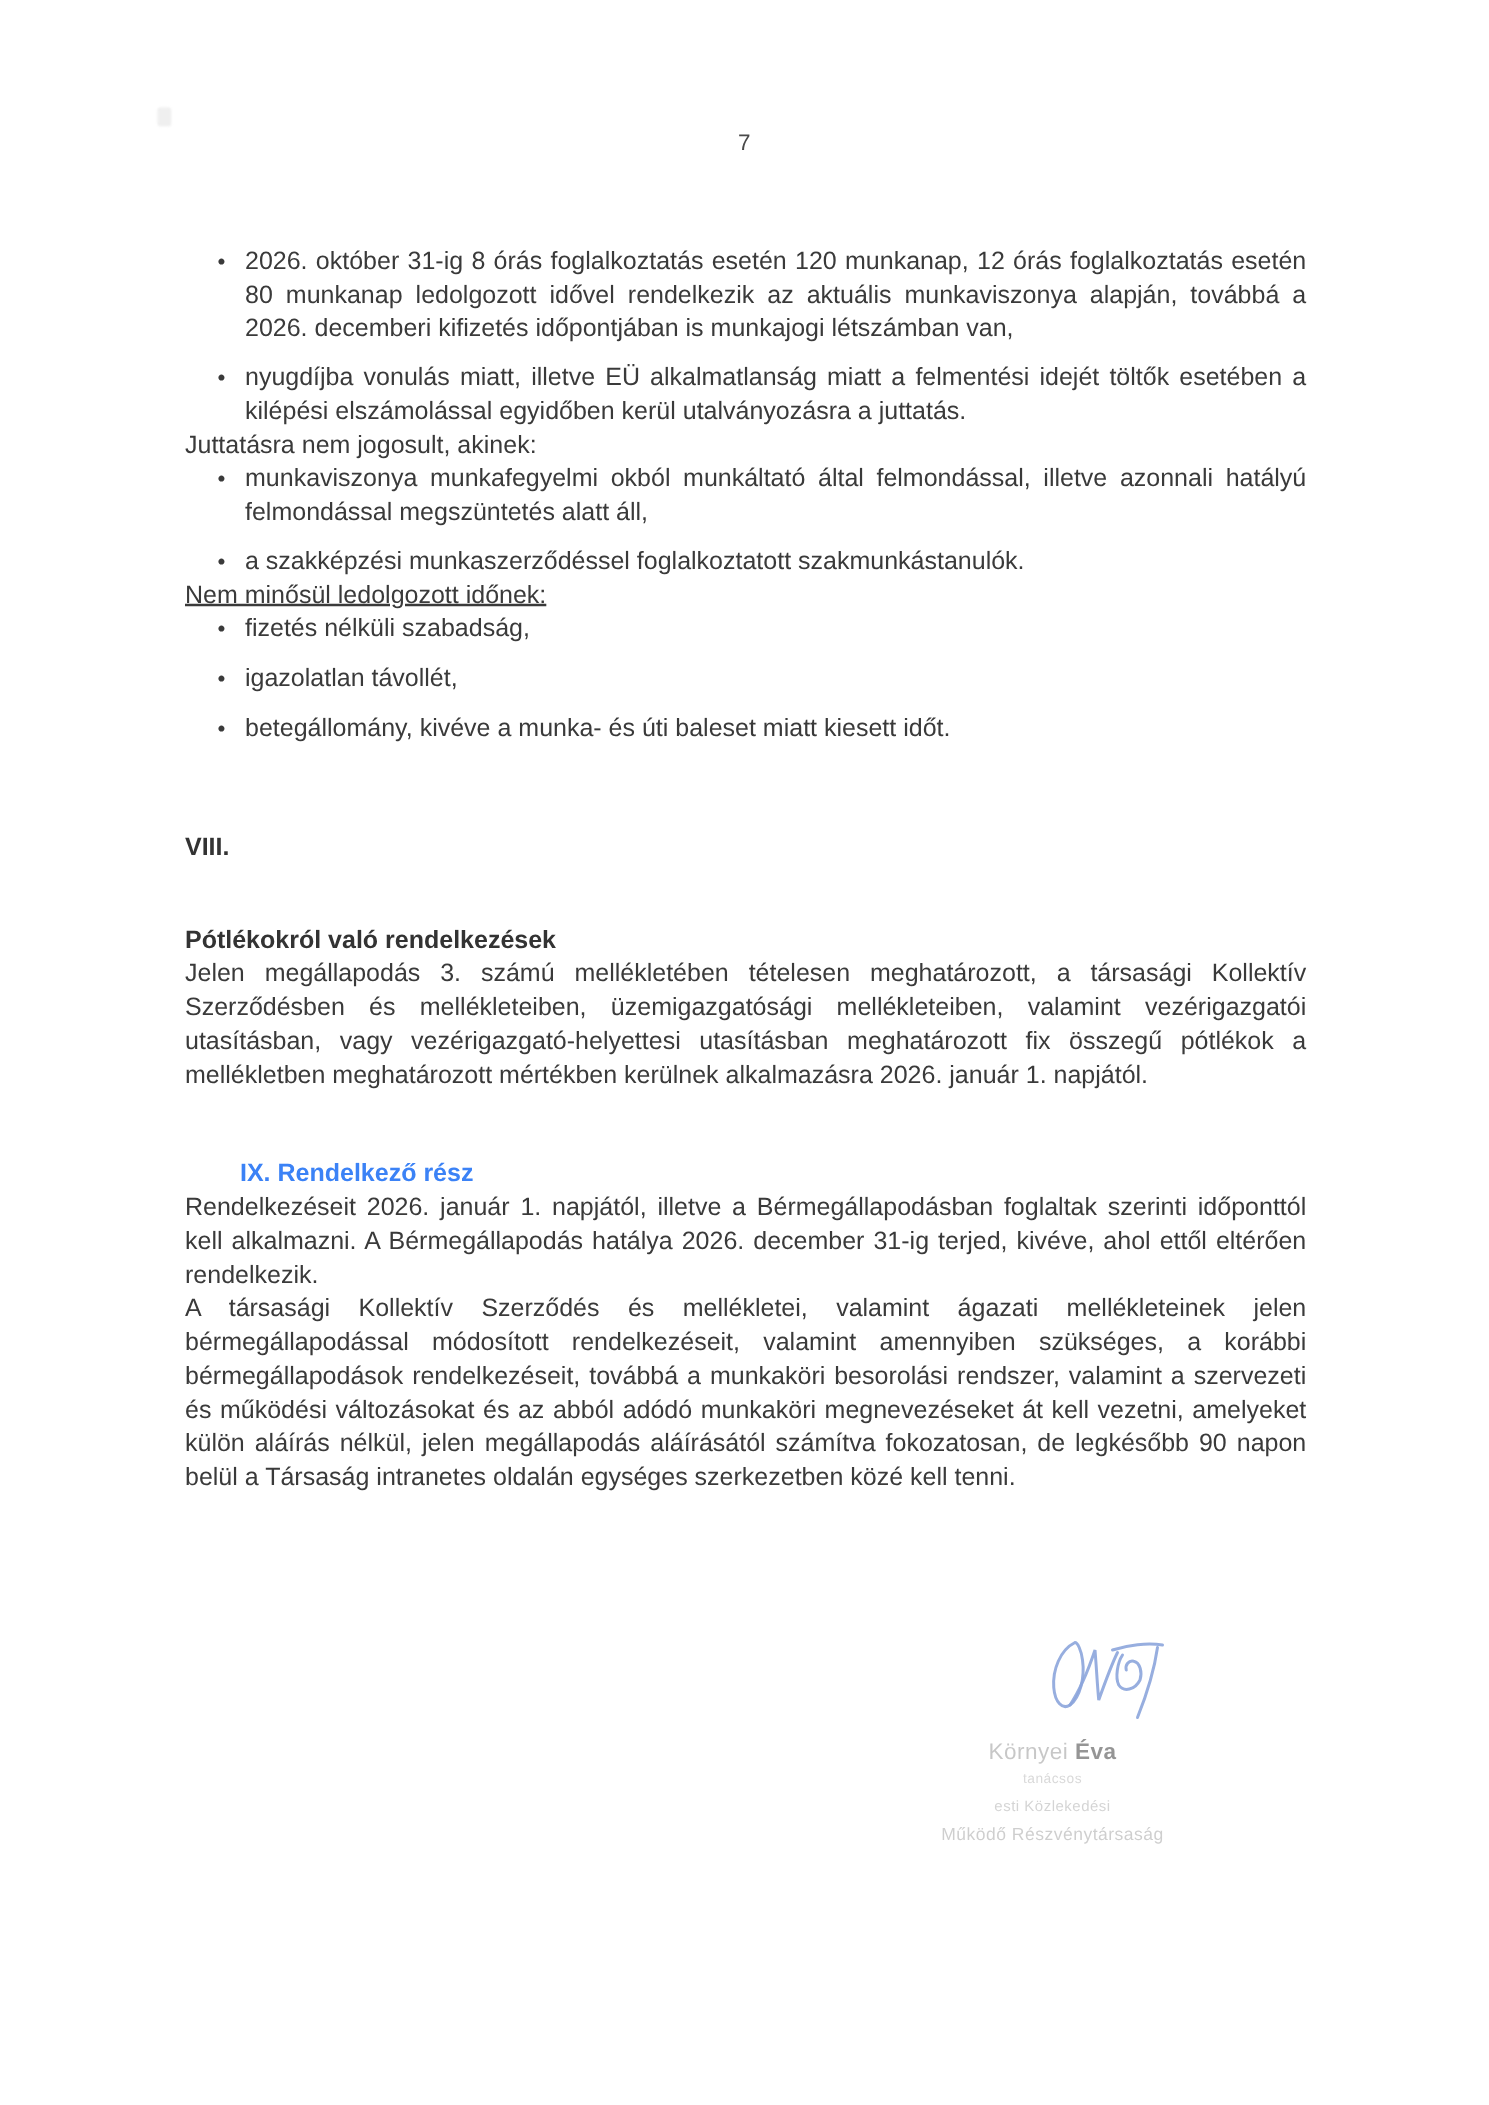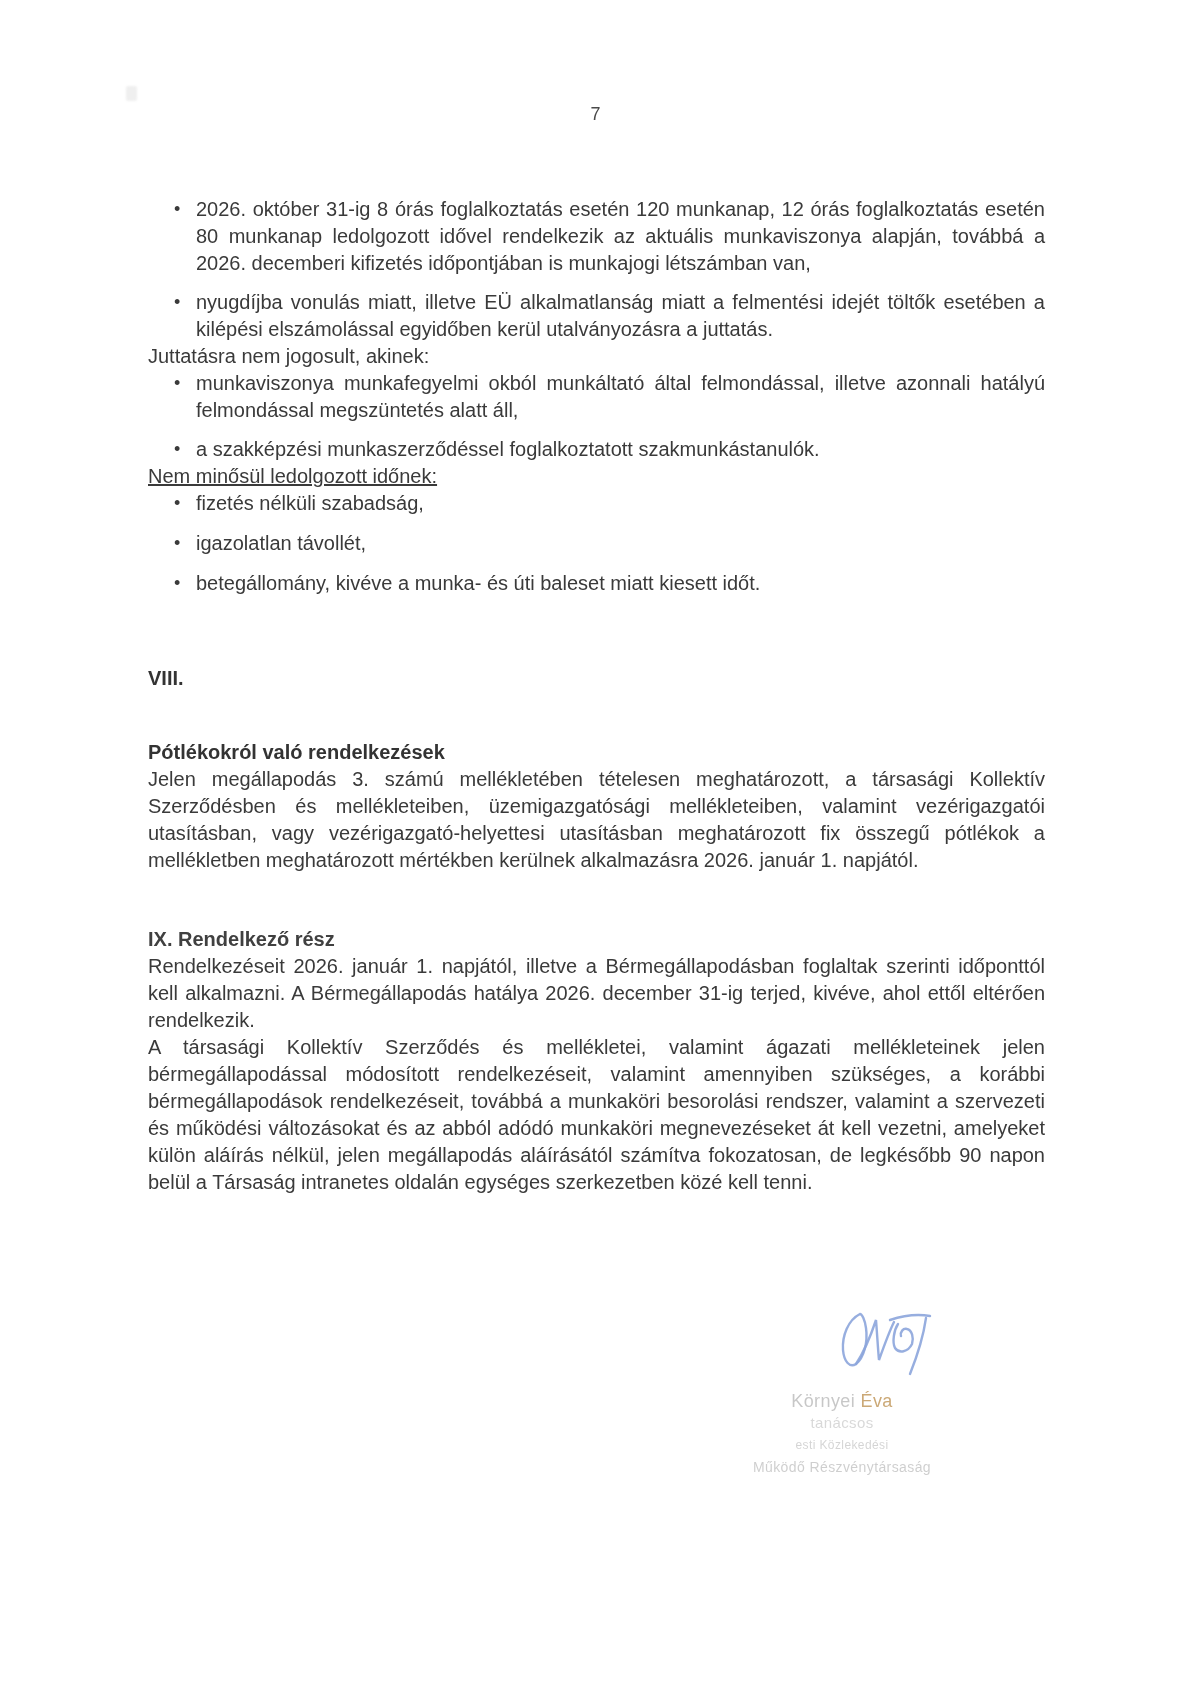--- a/index.html
+++ b/index.html
@@ -59,44 +59,45 @@
     margin-top:68px;
     display:flex;
     font-weight:bold;
     color:#333333;
     flex-direction:column;
   }
   .h-viii .hnum{width:74px; flex:0 0 74px;}
   .h-ix{
     margin-top:52px;
     font-weight:bold;
-    color:#404040;
+    color:#3b82f6;
+    margin-left:44px;
   }
   .para{margin-top:14px; text-align:justify;}
   .para2{margin-top:18px; text-align:justify;}
   .sig-svg{
     position:absolute;
     left:838px; top:1302px;
     width:110px; height:88px;
   }
   .stamp{
     position:absolute;
     left:672px; top:1390px;
     width:340px;
     text-align:center;
     color:#9b9b9b;
     line-height:22px;
     letter-spacing:.4px;
   }
   .stamp .l1{font-size:18px; opacity:.55; filter:blur(.4px);}
   .stamp .l1 .name-emph{
-    color:#a16207; font-weight:normal; opacity:1; filter:none;
+    color:#404040; font-weight:bold; opacity:1; filter:none;
     display:inline-block; filter:blur(0);
   }
-  .stamp .l2{font-size:15px; opacity:.38; filter:blur(.5px);text-align:center;}
+  .stamp .l2{font-size:11px; opacity:.38; filter:blur(.5px);text-align:center;}
   .stamp .l3{font-size:12px; opacity:.42; filter:blur(.5px);}
   .stamp .l4{font-size:14px; opacity:.48; filter:blur(.4px);}
 </style>
 </head>
 <body>
 
 <div class="page">
 
   <div class="smudge"></div>
 

